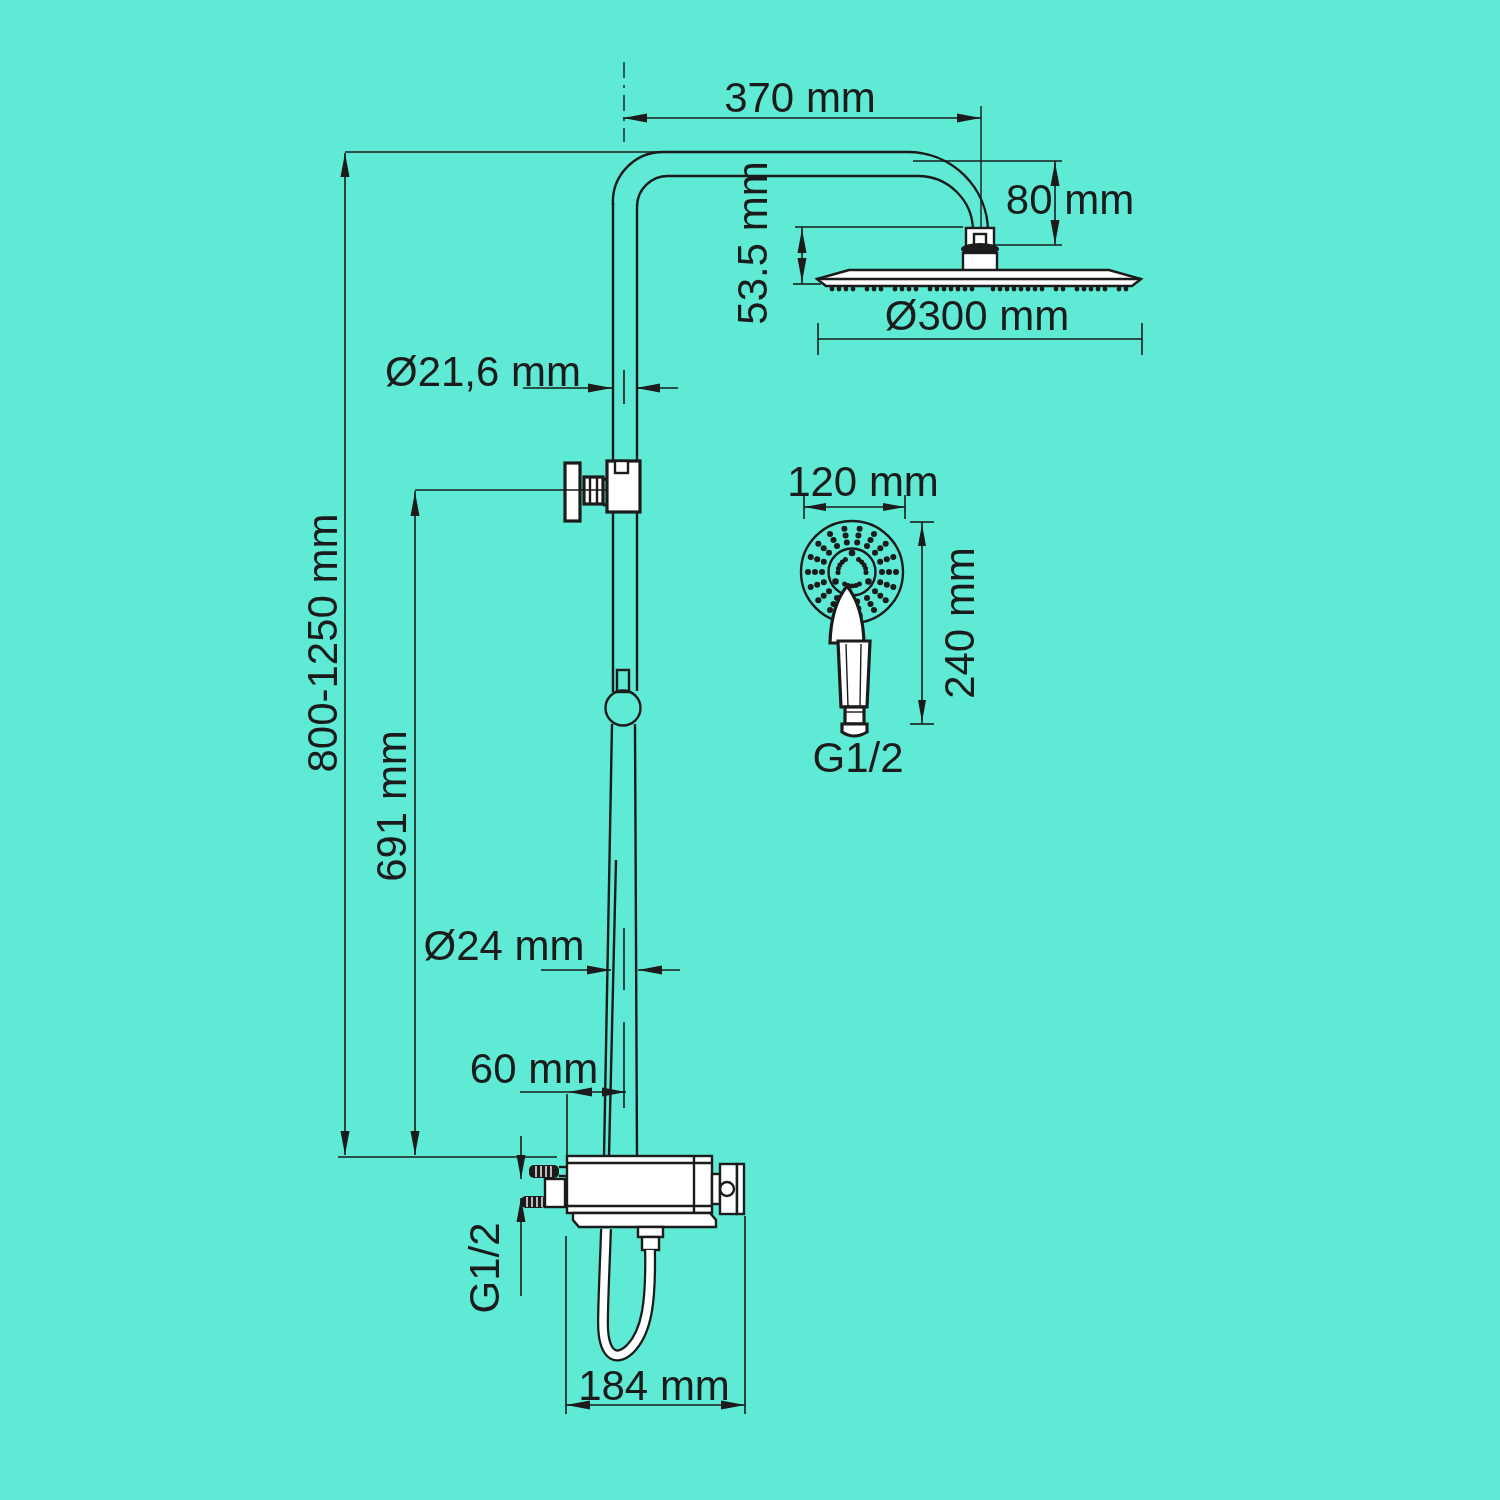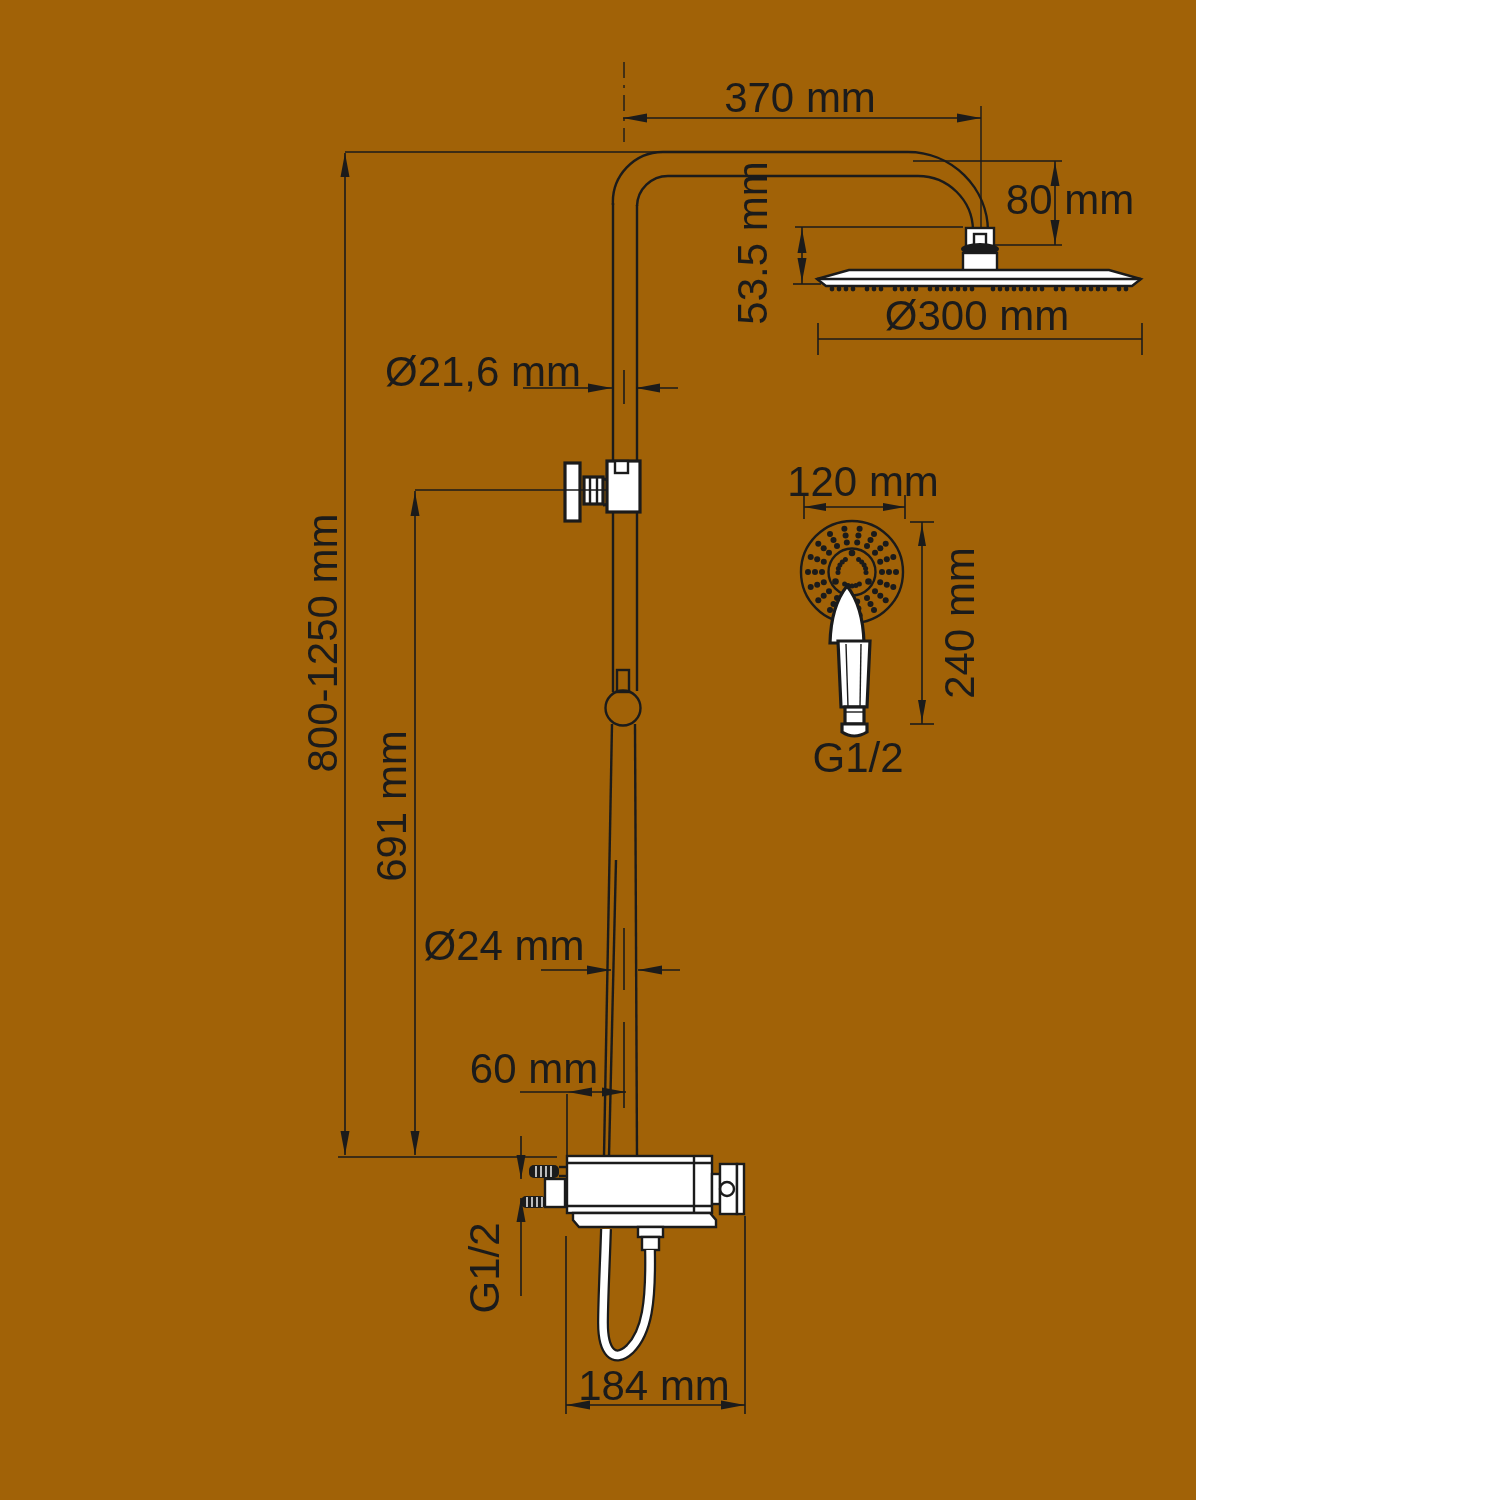--- a/index.html
+++ b/index.html
@@ -1,16 +1,16 @@
 <!DOCTYPE html>
 <html><head>
 <meta charset="utf-8">
 <style>
   html,body{margin:0;padding:0;background:#ffffff;}
-  .stage{position:relative;width:1196px;height:1500px;background:#a16207;overflow:hidden;}
+  .stage{position:relative;width:1500px;height:1500px;background:#5eead4;overflow:hidden;}
   svg{display:block;}
   .obj{stroke:#1b1b1b;fill:none;stroke-width:2.4;stroke-linecap:butt;}
   .obj-heavy{stroke:#1b1b1b;fill:none;stroke-width:3.2;}
   .obj-fill{stroke:#1b1b1b;fill:#ffffff;stroke-width:2.4;}
   .obj-fill-heavy{stroke:#1b1b1b;fill:#ffffff;stroke-width:3.2;}
   .dark{fill:#1b1b1b;stroke:none;}
   .dim{stroke:#1b1b1b;fill:none;stroke-width:1.6;}
   .thin{stroke:#1b1b1b;fill:none;stroke-width:1.4;}
   .whitehatch{stroke:#ffffff;fill:none;stroke-width:1.4;}
   .arrow{fill:#1b1b1b;stroke:none;}

